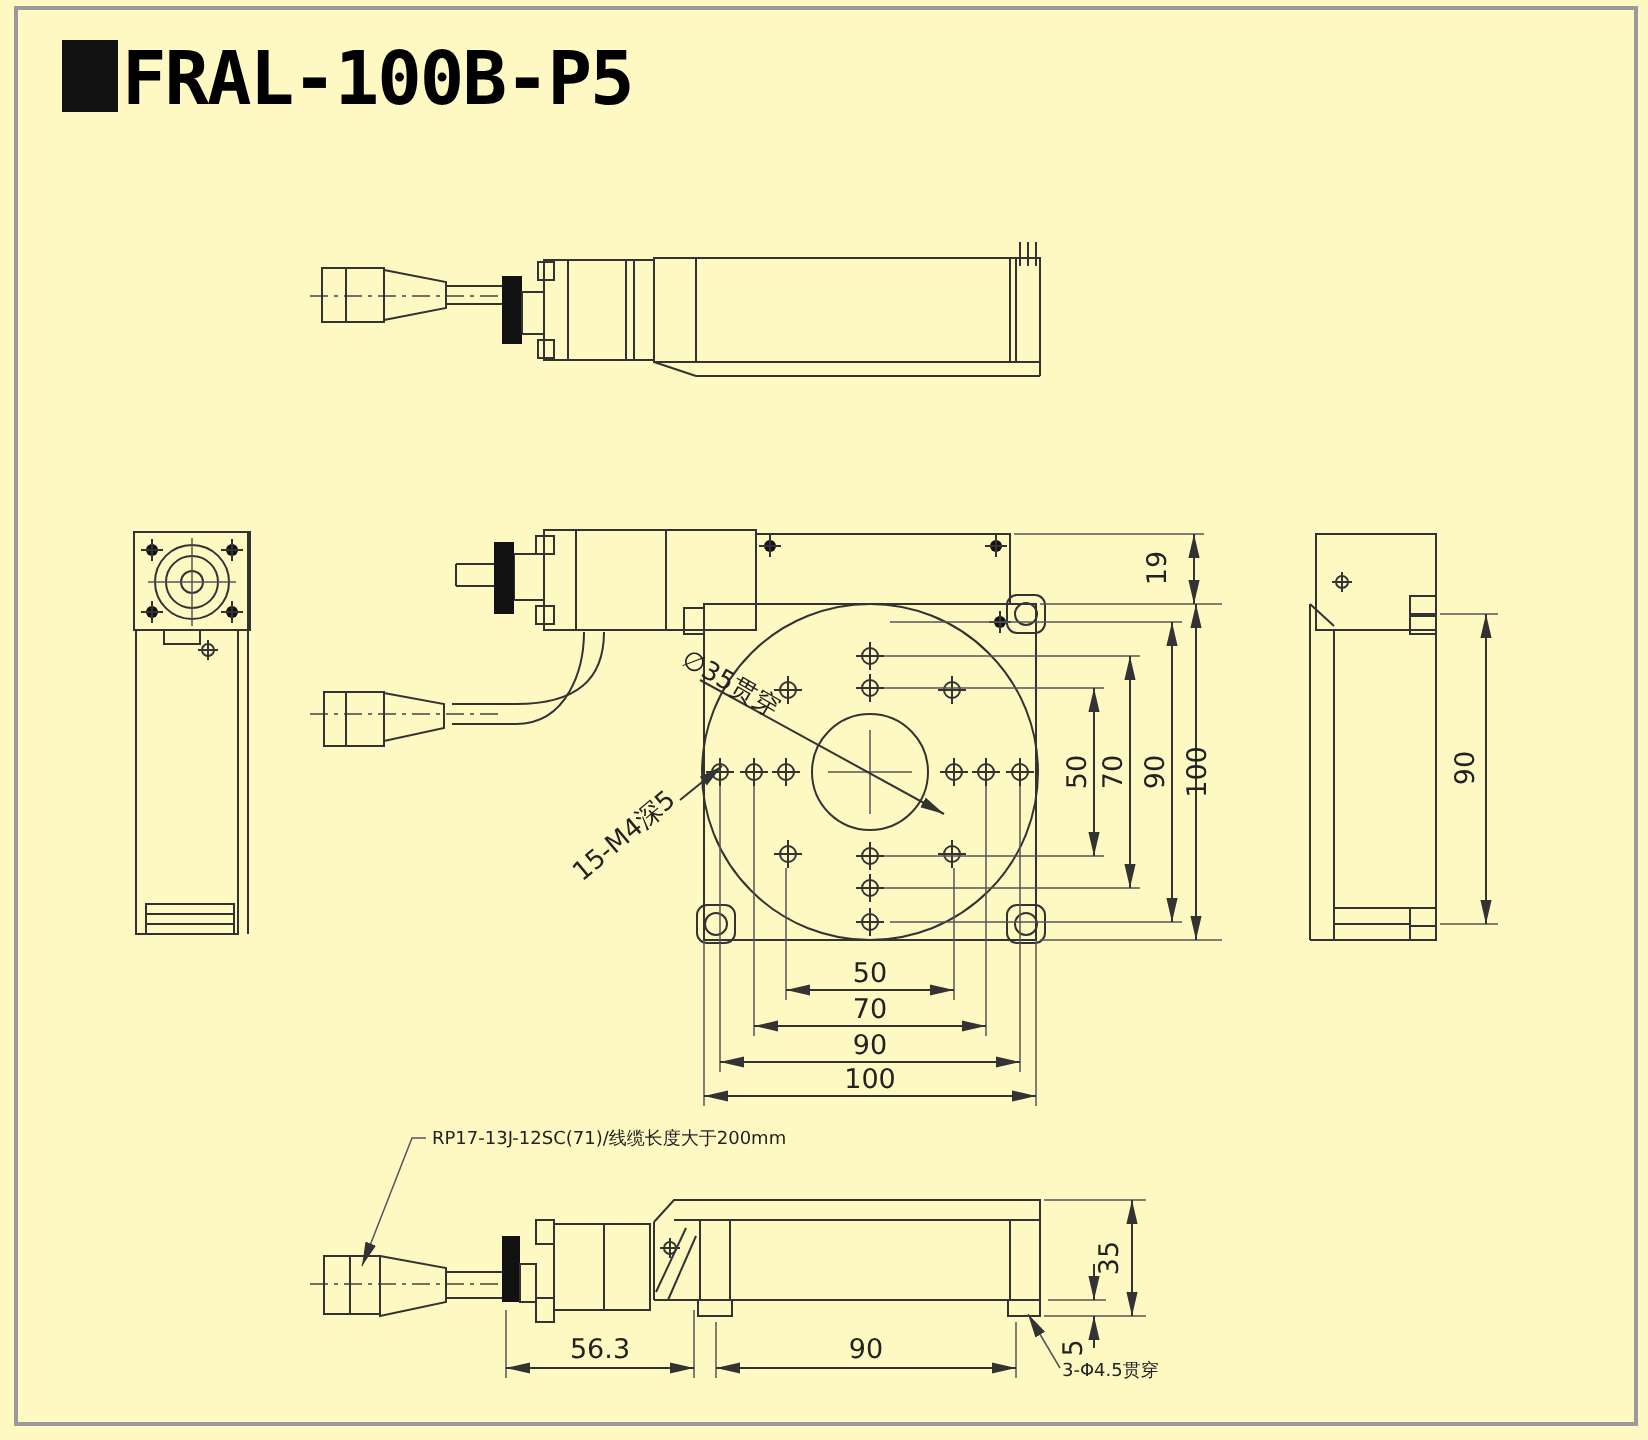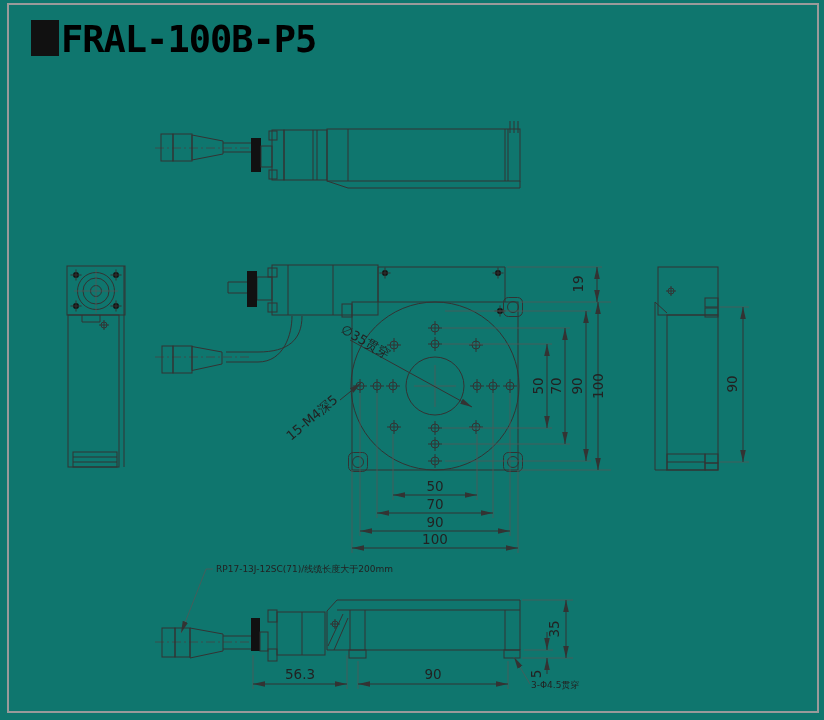--- a/index.html
+++ b/index.html
@@ -1,16 +1,16 @@
 <!DOCTYPE html>
 <html><head>
 <meta charset="utf-8">
 <style>
   html,body{margin:0;padding:0;background:#fff;}
-  .page{position:relative;width:824px;height:720px;background:#0f766e;overflow:hidden;
+  .page{position:relative;width:824px;height:720px;background:#fef9c3;overflow:hidden;
         font-family:"DejaVu Sans",sans-serif;}
   svg{position:absolute;left:0;top:0;}
   .ln{stroke:#333;fill:none;stroke-width:1;}
   .lnt{stroke:#555;fill:none;stroke-width:0.75;}
   .fl{fill:#111;stroke:none;}
   .cl{stroke:#444;fill:none;stroke-width:0.8;stroke-dasharray:9 3 2 3;}
   .dim{font:13.5px "DejaVu Sans",sans-serif;fill:#222;stroke:none;}
   .note{font:9px "DejaVu Sans",sans-serif;fill:#222;stroke:none;}
   .lbl{font:13px "DejaVu Sans",sans-serif;fill:#222;stroke:none;}
   .ttl{font:37px "DejaVu Sans Mono",monospace;font-weight:bold;fill:#000;stroke:none;letter-spacing:-1px;}

